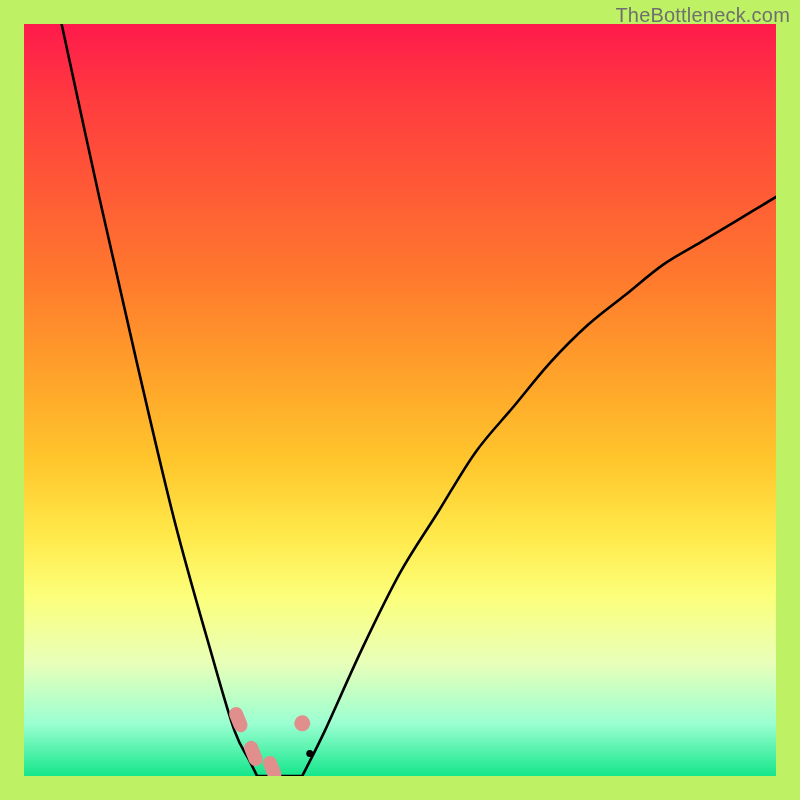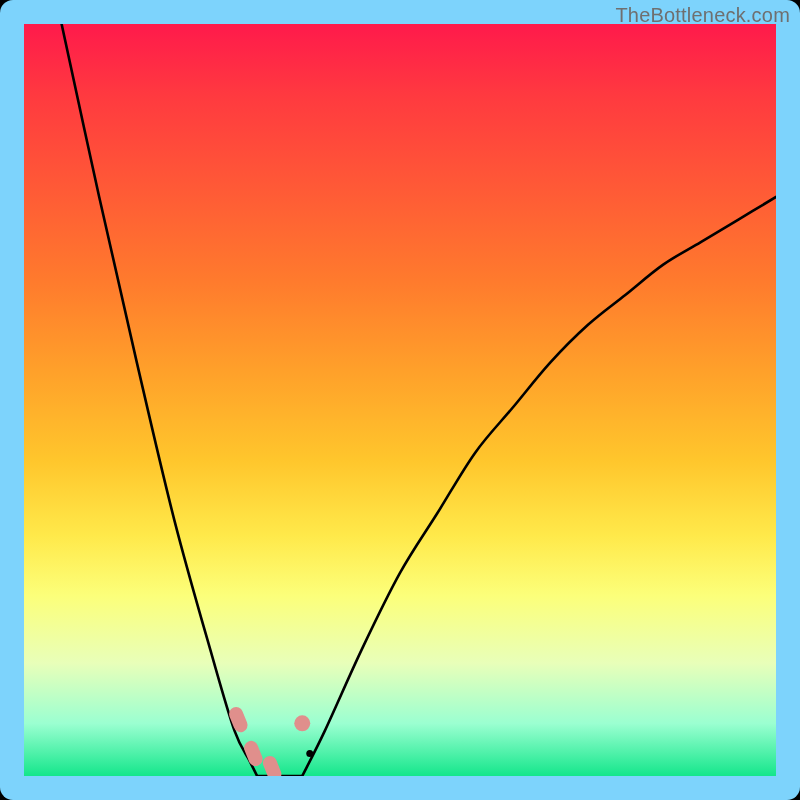--- a/index.html
+++ b/index.html
@@ -8,22 +8,21 @@
     width: 800px;
     height: 800px;
     overflow: hidden;
     background: #000;
     font-family: Arial, Helvetica, sans-serif;
   }
   .frame {
     position: relative;
     width: 800px;
     height: 800px;
-    background: #7dd3fc;
-    border-radius: 13px;
+    background: #bef264;
   }
   .plot {
     position: absolute;
     left: 24px;
     top: 24px;
     width: 752px;
     height: 752px;
     background: linear-gradient(
       to bottom,
       #ff1a4b 0%,

